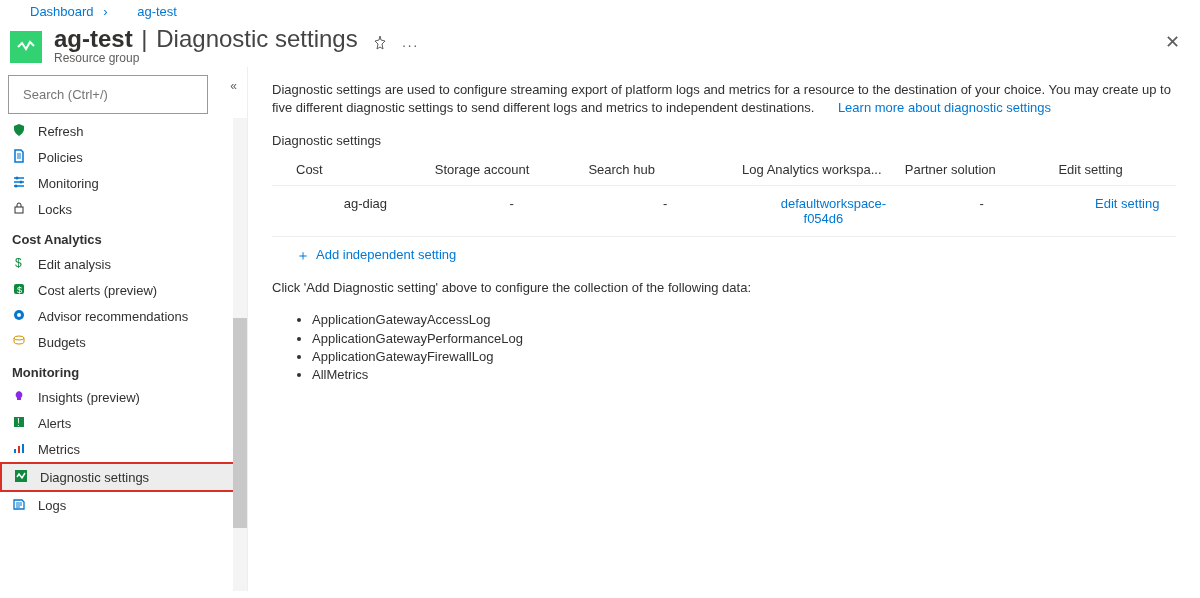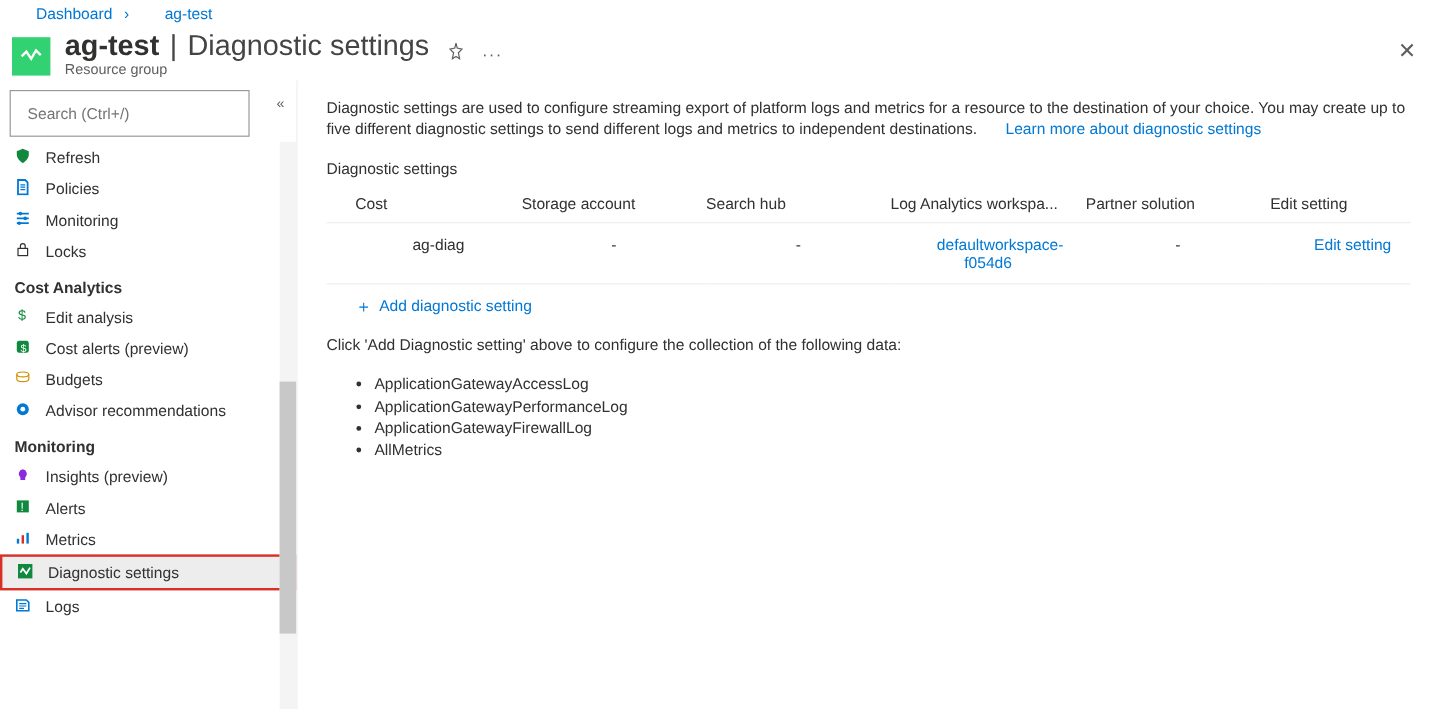--- a/index.html
+++ b/index.html
@@ -155,31 +155,31 @@
           </div>
           <div class="nav-item">
             <span class="ic"><svg width="14" height="14" viewBox="0 0 14 14">
                 <rect x="2" y="2" width="10" height="10" rx="2" fill="#10893e"></rect>
                 <text x="5" y="11" font-size="9" fill="#fff">$</text>
               </svg></span>
             <span>Cost alerts (preview)</span>
           </div>
           <div class="nav-item">
             <span class="ic"><svg width="14" height="14" viewBox="0 0 14 14">
+                <circle cx="7" cy="7" r="5" fill="#0078d4"></circle>
+                <circle cx="7" cy="7" r="2" fill="#fff"></circle>
+              </svg></span>
+            <span>Advisor recommendations</span>
+          </div>
+          <div class="nav-item">
+            <span class="ic"><svg width="14" height="14" viewBox="0 0 14 14">
                 <ellipse cx="7" cy="4" rx="5" ry="2" fill="none" stroke="#d29200"></ellipse>
                 <path d="M2 4v4c0 1 2 2 5 2s5-1 5-2V4" fill="none" stroke="#d29200"></path>
               </svg></span>
             <span>Budgets</span>
-          </div>
-          <div class="nav-item">
-            <span class="ic"><svg width="14" height="14" viewBox="0 0 14 14">
-                <circle cx="7" cy="7" r="5" fill="#0078d4"></circle>
-                <circle cx="7" cy="7" r="2" fill="#fff"></circle>
-              </svg></span>
-            <span>Advisor recommendations</span>
           </div>
           <div class="nav-header">Monitoring</div>
           <div class="nav-item">
             <span class="ic"><svg width="14" height="14" viewBox="0 0 14 14">
                 <path d="M7 2a4 4 0 0 1 2 7v2H5v-2a4 4 0 0 1 2-7z" fill="#8a2be2"></path>
               </svg></span>
             <span>Insights (preview)</span>
           </div>
           <div class="nav-item">
             <span class="ic"><svg width="14" height="14" viewBox="0 0 14 14">
@@ -250,21 +250,21 @@
             <td>-</td>
             <td>-</td>
             <td><a class="link">defaultworkspace-f054d6</a></td>
             <td>-</td>
             <td><a class="link">Edit setting</a></td>
           </tr>
         </tbody>
     </table>
     <div class="add-row">
       <span class="plus">＋</span>
-      <span>Add diagnostic setting</span>
+      <span>Add independent setting</span>
     </div>
 
     <div class="hint">Click 'Add Diagnostic setting' above to configure the collection of the following data:</div>
     <ul class="data-list" id="hint-list">
         <li>ApplicationGatewayAccessLog</li>
         <li>ApplicationGatewayPerformanceLog</li>
         <li>ApplicationGatewayFirewallLog</li>
         <li>AllMetrics</li>
       </ul>
   </div>

